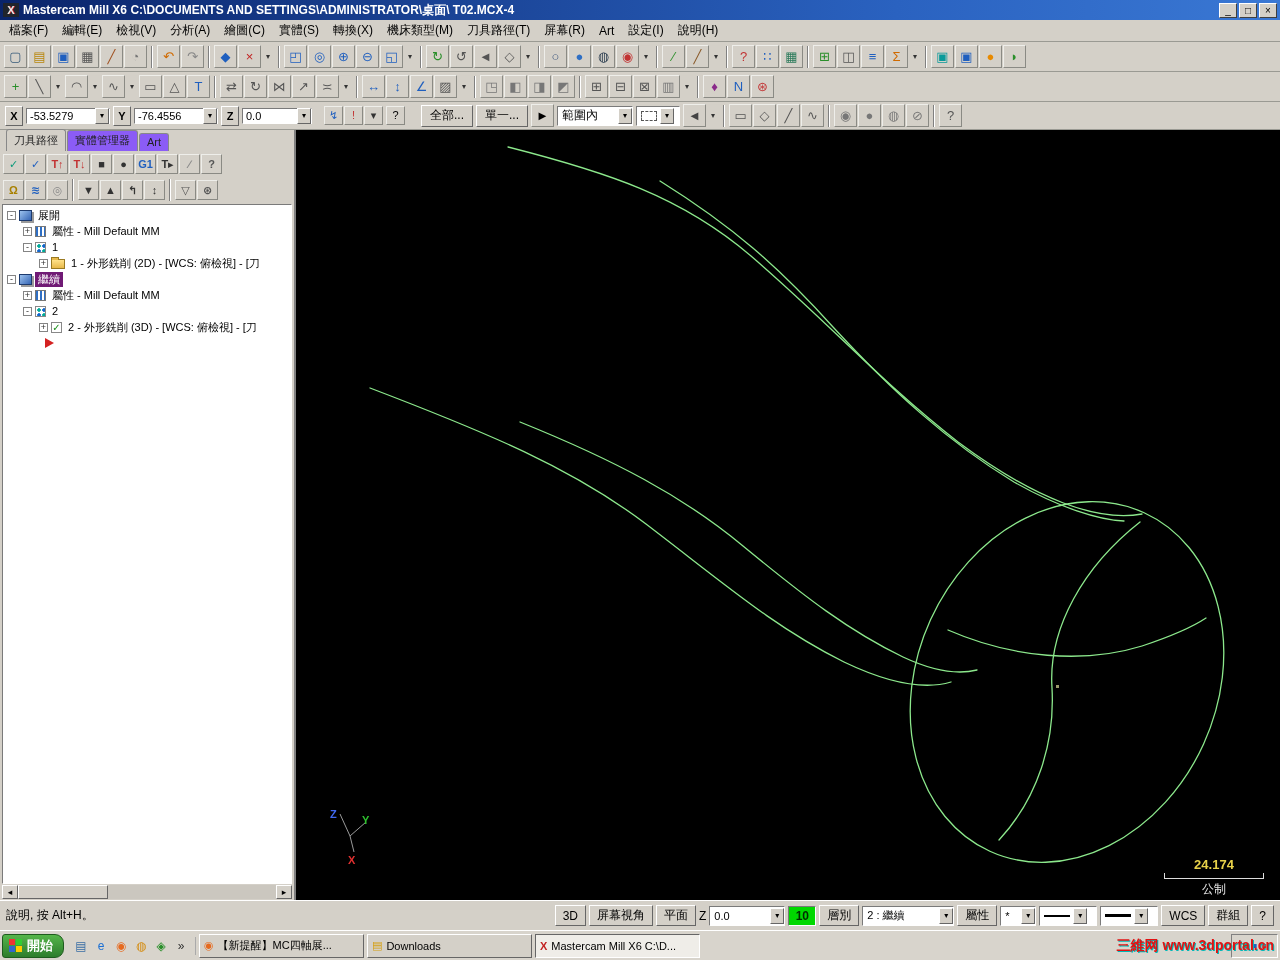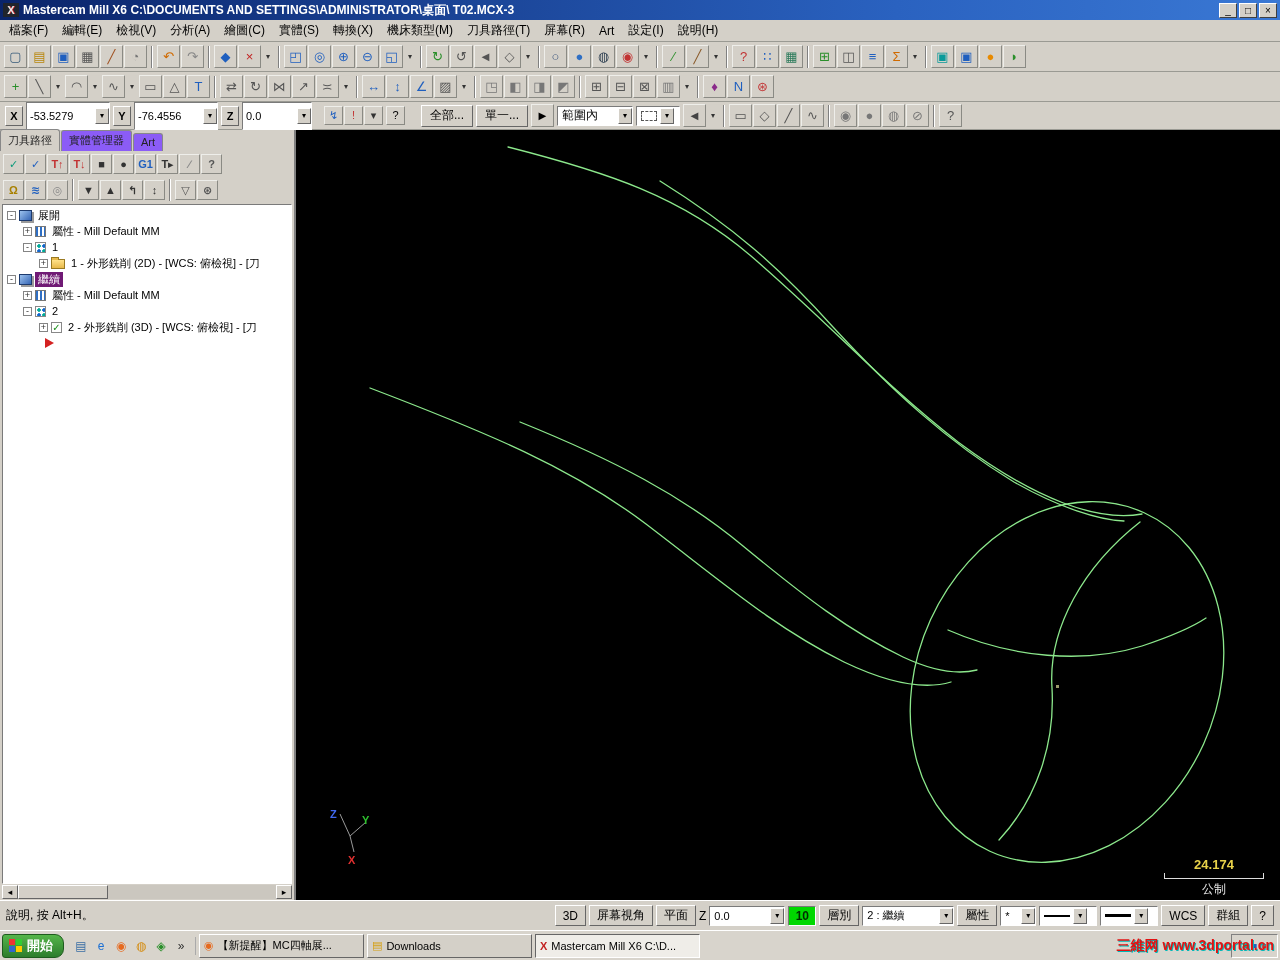--- a/index.html
+++ b/index.html
@@ -21,40 +21,40 @@
   .toolbar{height:30px;display:flex;align-items:center;background:#d4d0c8;border-bottom:1px solid #9a9a93;padding-left:4px;gap:1px;overflow:hidden;flex:none}
   .tb-btn{width:23px;height:23px;display:flex;align-items:center;justify-content:center;background:#d4d0c8;border:1px solid;border-color:#eeeeea #8a8a84 #8a8a84 #eeeeea;font-size:13px;flex:none}
   .tb-btn .glyph{pointer-events:none;line-height:1}
   .tb-btn.dd{width:12px;font-size:8px;border-color:#d4d0c8}
   .tb-btn.sm{width:19px;height:19px;font-size:11px}
   .tb-sep{width:2px;height:22px;border-left:1px solid #808080;border-right:1px solid #fff;margin:0 3px;background:none;flex:none}
 
   
   .coordbar{height:28px;display:flex;align-items:center;gap:3px;padding:0 5px;background:#d4d0c8;border-bottom:1px solid #9a9a93;flex:none}
   .axis-btn{width:18px;height:20px;background:#d4d0c8;border:1px solid;border-color:#fff #666 #666 #fff;font-size:11px;font-weight:bold;flex:none}
-  .field{width:84px;height:28px;background:#fff;border:1px solid;border-color:#7a7a7a #fff #fff #7a7a7a;display:flex;align-items:center;font-size:11px;padding-left:3px;flex:none}
+  .field{width:84px;height:16px;background:#fff;border:1px solid;border-color:#7a7a7a #fff #fff #7a7a7a;display:flex;align-items:center;font-size:11px;padding-left:3px;flex:none}
   .field.zf{width:70px}
   .fval{flex:1;overflow:hidden;white-space:nowrap}
   .fdd{width:14px;height:16px;background:#d4d0c8;border:1px solid;border-color:#fff #666 #666 #fff;font-size:8px;display:flex;align-items:center;justify-content:center;flex:none}
   .txt-btn{height:22px;padding:0 8px;background:#d4d0c8;border:1px solid;border-color:#fff #666 #666 #fff;font-size:12px;white-space:nowrap;flex:none}
   .dd-field{height:20px;background:#fff;border:1px solid;border-color:#7a7a7a #fff #fff #7a7a7a;display:flex;align-items:center;font-size:12px;padding-left:4px;gap:3px;flex:none}
   .mini-rect{width:16px;height:10px;border:1px dashed #555;background:#fff;flex:none}
   .coord-btns{display:flex;align-items:center;gap:1px}
   .gap6{width:6px;flex:none}.gap10{width:10px;flex:none}
 
   
   .strip{height:25px;background:#d4d0c8;display:flex;align-items:center;border-bottom:1px solid #808080;flex:none}
   .strip .wm{margin-left:170px;font-size:12px;color:#222}
 
   
   .main{flex:1;display:flex;min-height:0}
   .panel{width:296px;background:#d4d0c8;border-right:2px solid #808080;display:flex;flex-direction:column;flex:none}
   .panel-header{height:18px;display:flex;align-items:center;justify-content:space-between;padding:0 3px;font-size:11px;background:linear-gradient(90deg,#c6c2ba,#d4d0c8);flex:none}
   .ph-btns button{width:15px;height:13px;font-size:9px;background:#d4d0c8;border:1px solid;border-color:#fff #666 #666 #fff;line-height:9px;margin-left:2px}
-  .panel-tabs{height:21px;display:flex;align-items:flex-end;padding-left:0;flex:none}
+  .panel-tabs{height:21px;display:flex;align-items:flex-end;padding-left:6px;flex:none}
   .ptab{font-size:11px;padding:2px 7px 3px;background:#8b5cf6;border:1px solid #888;border-bottom:none;border-radius:3px 3px 0 0;margin-right:1px;color:#222;white-space:nowrap}
   .ptab.active{background:#d4d0c8;padding-top:3px}
   .ops-toolbar{height:26px;display:flex;align-items:center;gap:1px;padding-left:3px;flex:none}
   .ops-toolbar .tb-btn{width:21px;height:20px;font-size:11px;font-weight:bold}
   .tree{flex:1;background:#fff;border:1px solid;border-color:#7a7a7a #fff #fff #7a7a7a;margin:1px 2px 0 2px;overflow:hidden;padding-top:2px}
   .tree-row{display:flex;align-items:center;height:16px;font-size:11px;white-space:nowrap}
   .exp{width:9px;height:9px;border:1px solid #848484;background:#fff;font-size:9px;line-height:7px;text-align:center;color:#333;flex:none;margin-right:3px}
   .ticon{display:inline-block;flex:none;margin-right:3px}
   .i-machine{width:13px;height:11px;background:linear-gradient(135deg,#9cc2ee,#3565b5);border:1px solid #1c3a6e;box-shadow:2px 2px 0 #9a9a9a}
   .i-props{width:11px;height:11px;border:1px solid #777;background:repeating-linear-gradient(90deg,#2f6fc4 0 2px,#fff 2px 4px)}
@@ -105,21 +105,21 @@
   .tray{margin-left:auto;height:24px;display:flex;align-items:center;gap:4px;padding:0 10px;border:1px solid;border-color:#808080 #fff #fff #808080;flex:none}
   .watermark{position:absolute;right:6px;bottom:5px;color:#e21212;font-weight:bold;font-size:14px;text-shadow:1px 1px 0 #00b8b8;pointer-events:none;white-space:nowrap}
 </style>
 </head>
 <body>
 
 <div class="screen">
 
   <div class="titlebar">
     <span class="app-icon">X</span>
-    <span class="title-text">Mastercam Mill X6  C:\DOCUMENTS AND SETTINGS\ADMINISTRATOR\桌面\ T02.MCX-3</span>
+    <span class="title-text">Mastercam Mill X6  C:\DOCUMENTS AND SETTINGS\ADMINISTRATOR\桌面\ T02.MCX-4</span>
     <span style="display:flex">
       <button class="cap-btn">_</button>
       <button class="cap-btn">□</button>
       <button class="cap-btn">×</button>
     </span>
   </div>
 
   <div class="menubar">
 
   <span class="menu-item">檔案(F)</span>

